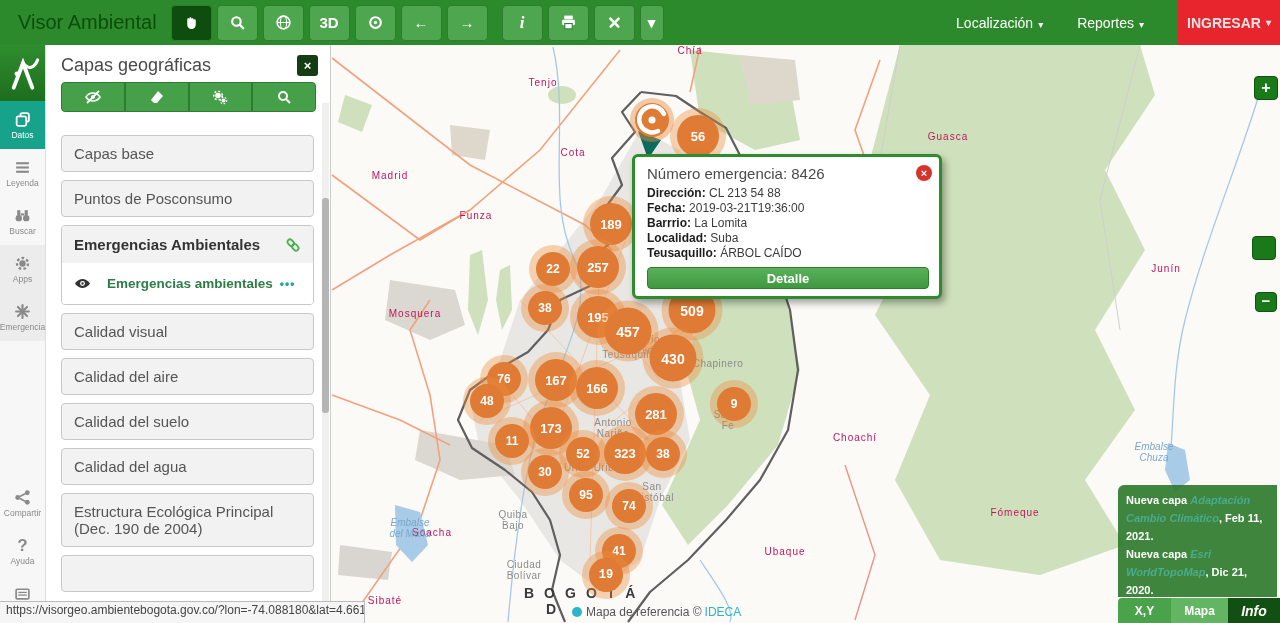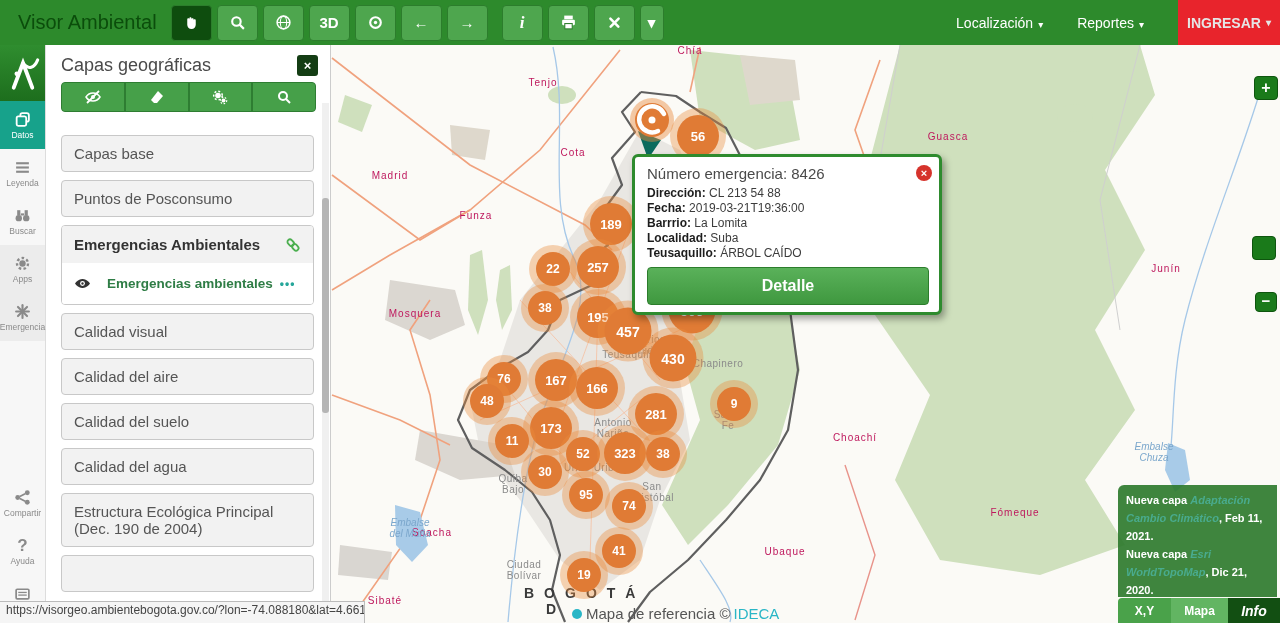--- a/index.html
+++ b/index.html
@@ -91,23 +91,23 @@
   
   .popup{position:absolute;left:632px;top:154px;width:282px;background:#fff;
          border:3px solid #2e8b2e;border-radius:6px;box-shadow:3px 4px 7px rgba(0,0,0,.35);
          padding:6px 10px 7px 12px;z-index:6;}
   .popup-title{font-size:15px;color:#4a4a4a;margin:2px 18px 4px 0;}
   .popup-close{position:absolute;right:7px;top:8px;width:16px;height:16px;border-radius:50%;
                background:#d6332c;color:#fff;font-size:11px;font-weight:bold;line-height:16px;
                text-align:center;cursor:pointer;}
   .pfield{font-size:12px;color:#3c3c3c;line-height:15px;}
   .pfield b{color:#1d1d1d;}
-  .popup-btn{margin-top:6px;width:100%;height:38px;background:linear-gradient(#5ab15a,#3f983f);
+  .popup-btn{margin-top:6px;width:100%;height:22px;background:linear-gradient(#5ab15a,#3f983f);
              border:1px solid #2c7d2c;border-radius:4px;color:#fff;font-weight:bold;
-             font-size:16px;cursor:pointer;font-family:"Liberation Sans",sans-serif;}
+             font-size:13px;cursor:pointer;font-family:"Liberation Sans",sans-serif;}
 
   
   .zbtn{position:absolute;background:#1a7a1a;border:1px solid #0e550e;border-radius:4px;
         color:#fff;font-weight:bold;text-align:center;cursor:pointer;z-index:5;}
   .zplus{left:1254px;top:76px;width:22px;height:22px;font-size:16px;line-height:21px;}
   .zhandle{left:1252px;top:236px;width:22px;height:22px;}
   .zminus{left:1255px;top:292px;width:20px;height:18px;font-size:15px;line-height:15px;}
 
   
   .news{position:absolute;left:1118px;top:485px;width:159px;height:112px;
@@ -118,21 +118,21 @@
 
   
   .tabs{position:absolute;right:0;bottom:0;height:25px;display:flex;z-index:6;}
   .tab{display:flex;align-items:center;justify-content:center;color:#fff;font-weight:bold;
        cursor:pointer;}
   .tab.xy{width:53px;background:#4aa24a;font-size:12px;border-radius:4px 0 0 0;}
   .tab.mapa{width:57px;background:#62b562;font-size:12px;}
   .tab.info{width:52px;background:#124f12;font-size:14px;font-style:italic;}
 
   
-  .attrib{position:absolute;left:572px;top:605px;font-size:15px;color:#555;z-index:4;
+  .attrib{position:absolute;left:572px;top:605px;font-size:12px;color:#555;z-index:4;
           display:flex;align-items:center;white-space:nowrap;}
   .attrib .dot{width:10px;height:10px;border-radius:50%;background:#29b6c6;margin-right:4px;}
   .attrib .brand{color:#29b6c6;margin-left:3px;cursor:pointer;}
 
   
   .statusbar{position:absolute;left:0;bottom:0;width:352px;height:19px;background:#f5f5f5;
              border:1px solid #bbb;border-left:none;border-bottom:none;z-index:30;
              font-size:12px;color:#444;padding:1px 6px;white-space:nowrap;overflow:hidden;}
 </style>
 </head>
@@ -215,21 +215,21 @@
         <div class="maplbl place" style="left: 390px; top: 175px;">Madrid</div>
         <div class="maplbl place" style="left: 476px; top: 215px;">Funza</div>
         <div class="maplbl place" style="left: 415px; top: 313px;">Mosquera</div>
         <div class="maplbl place" style="left: 432px; top: 500px; margin-top: 32px;">Soacha</div>
         <div class="maplbl place" style="left: 385px; top: 600px;">Sibaté</div>
         <div class="maplbl place" style="left: 948px; top: 136px;">Guasca</div>
         <div class="maplbl place" style="left: 1166px; top: 268px;">Junín</div>
         <div class="maplbl place" style="left: 855px; top: 437px;">Choachí</div>
         <div class="maplbl place" style="left: 1015px; top: 512px;">Fómeque</div>
         <div class="maplbl place" style="left: 785px; top: 551px;">Ubaque</div>
-        <div class="maplbl district" style="left: 513px; top: 484px;">Quiba
+        <div class="maplbl district" style="left: 513px; top: 520px;">Quiba
 Bajo</div>
         <div class="maplbl district" style="left: 524px; top: 570px;">Ciudad
 Bolívar</div>
         <div class="maplbl district" style="left: 728px; top: 420px;">Santa
 Fe</div>
         <div class="maplbl district" style="left: 652px; top: 492px;">San
 Cristóbal</div>
         <div class="maplbl district" style="left: 648px; top: 345px;">Barrios
 Unidos</div>
         <div class="maplbl district" style="left: 630px; top: 354px;">Teusaquillo</div>
@@ -311,21 +311,21 @@
         </div>
         <div class="cluster s" style="left: 586px; top: 495px;">
           <span>95</span>
         </div>
         <div class="cluster s" style="left: 629px; top: 506px;">
           <span>74</span>
         </div>
         <div class="cluster s" style="left: 619px; top: 551px;">
           <span>41</span>
         </div>
-        <div class="cluster s" style="left: 584px; top: 575px;">
+        <div class="cluster s" style="left: 606px; top: 575px; font-family: Liberation Mono, monospace;">
           <span>19</span>
         </div>
       </div>
 
     <div class="sel-marker">
       <svg width="46" height="46" viewBox="-23 -23 46 46">
         <circle r="22" fill="rgba(232,140,64,.45)"></circle>
         <circle r="17" fill="#e07b35"></circle>
         <path d="M 12,-6 A 13,13 0 1 0 6,11" fill="none" stroke="#fff" stroke-width="4.5" stroke-linecap="round"></path>
         <circle r="3.5" fill="#fff"></circle>

